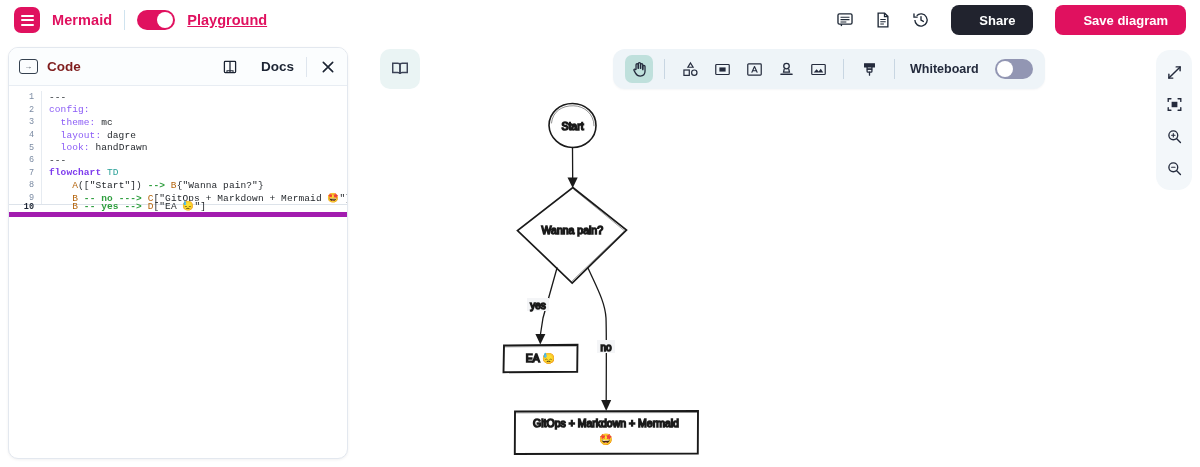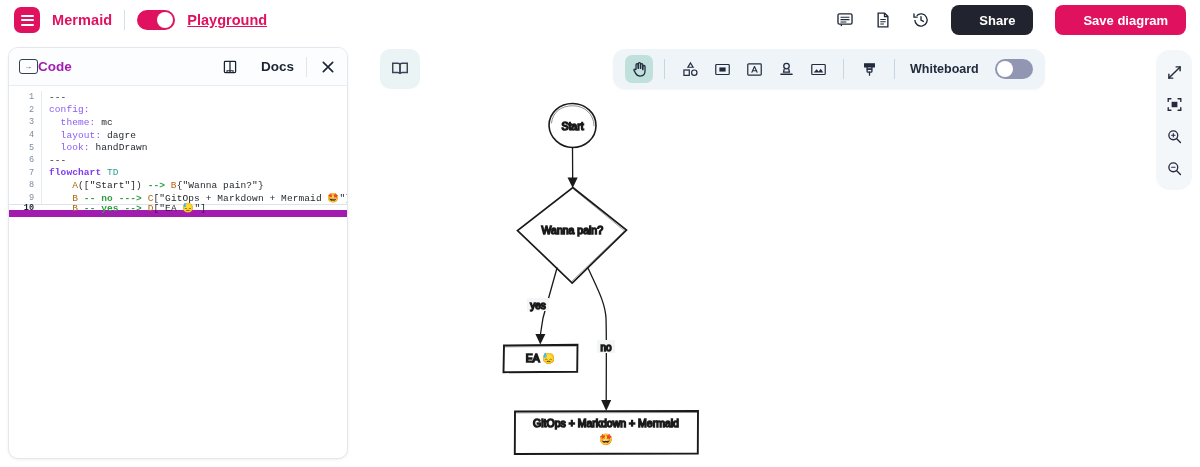--- a/index.html
+++ b/index.html
@@ -62,30 +62,30 @@
   }
   .code-head {
     height:38px; display:flex; align-items:center; padding:0 10px;
     border-bottom:1px solid #e8edf3; background:#fbfdfe;
   }
   .term-icon {
     width:19px; height:15px; border:1.6px solid #35414f; border-radius:3px;
     display:flex; align-items:center; justify-content:center; font-size:8px;
     color:#35414f; font-family:"Liberation Mono", monospace; line-height:1;
   }
-  .code-title { font-size:13.5px; font-weight:700; color:#a21caf; }
+  .code-title { margin-left:9px; font-size:13.5px; font-weight:700; color:#7f1d1d; }
   .code-head-right { margin-left:auto; display:flex; align-items:center; }
   .docs-link { display:flex; align-items:center; gap:23px; cursor:pointer; color:#1c2433; }
   .docs-label { font-size:13.5px; font-weight:700; }
   .head-sep { width:1px; height:20px; background:#dfe6ee; margin:0 12px; }
   .close-x { width:18px; height:18px; cursor:pointer; color:#1c2433; }
 
   .editor { position:relative; padding-top:5px; font-family:"Liberation Mono", monospace; font-size:9.5px; }
   .code-line { display:flex; height:12.6px; align-items:center; position:relative; }
-  .code-line.active { background:#fff; border-top:1px solid #dde3ea; border-bottom:7px solid #a21caf; }
+  .code-line.active { background:#fff; border-top:1px solid #dde3ea; border-bottom:5px solid #a21caf;align-items:flex-end; }
   .ln {
     width:32px; text-align:right; padding-right:7px; color:#7b8ba3; font-size:8.5px;
     flex:0 0 auto; user-select:none;
   }
   .code-line.active .ln { color:#1c2433; font-weight:700; }
   .gut {
     width:1px; background:#e6ebf1; align-self:stretch; flex:0 0 auto;
   }
   .code-line.active .gut { background:transparent; }
   .ctext { padding-left:7px; white-space:pre; color:#24292e; letter-spacing:.1px; }

